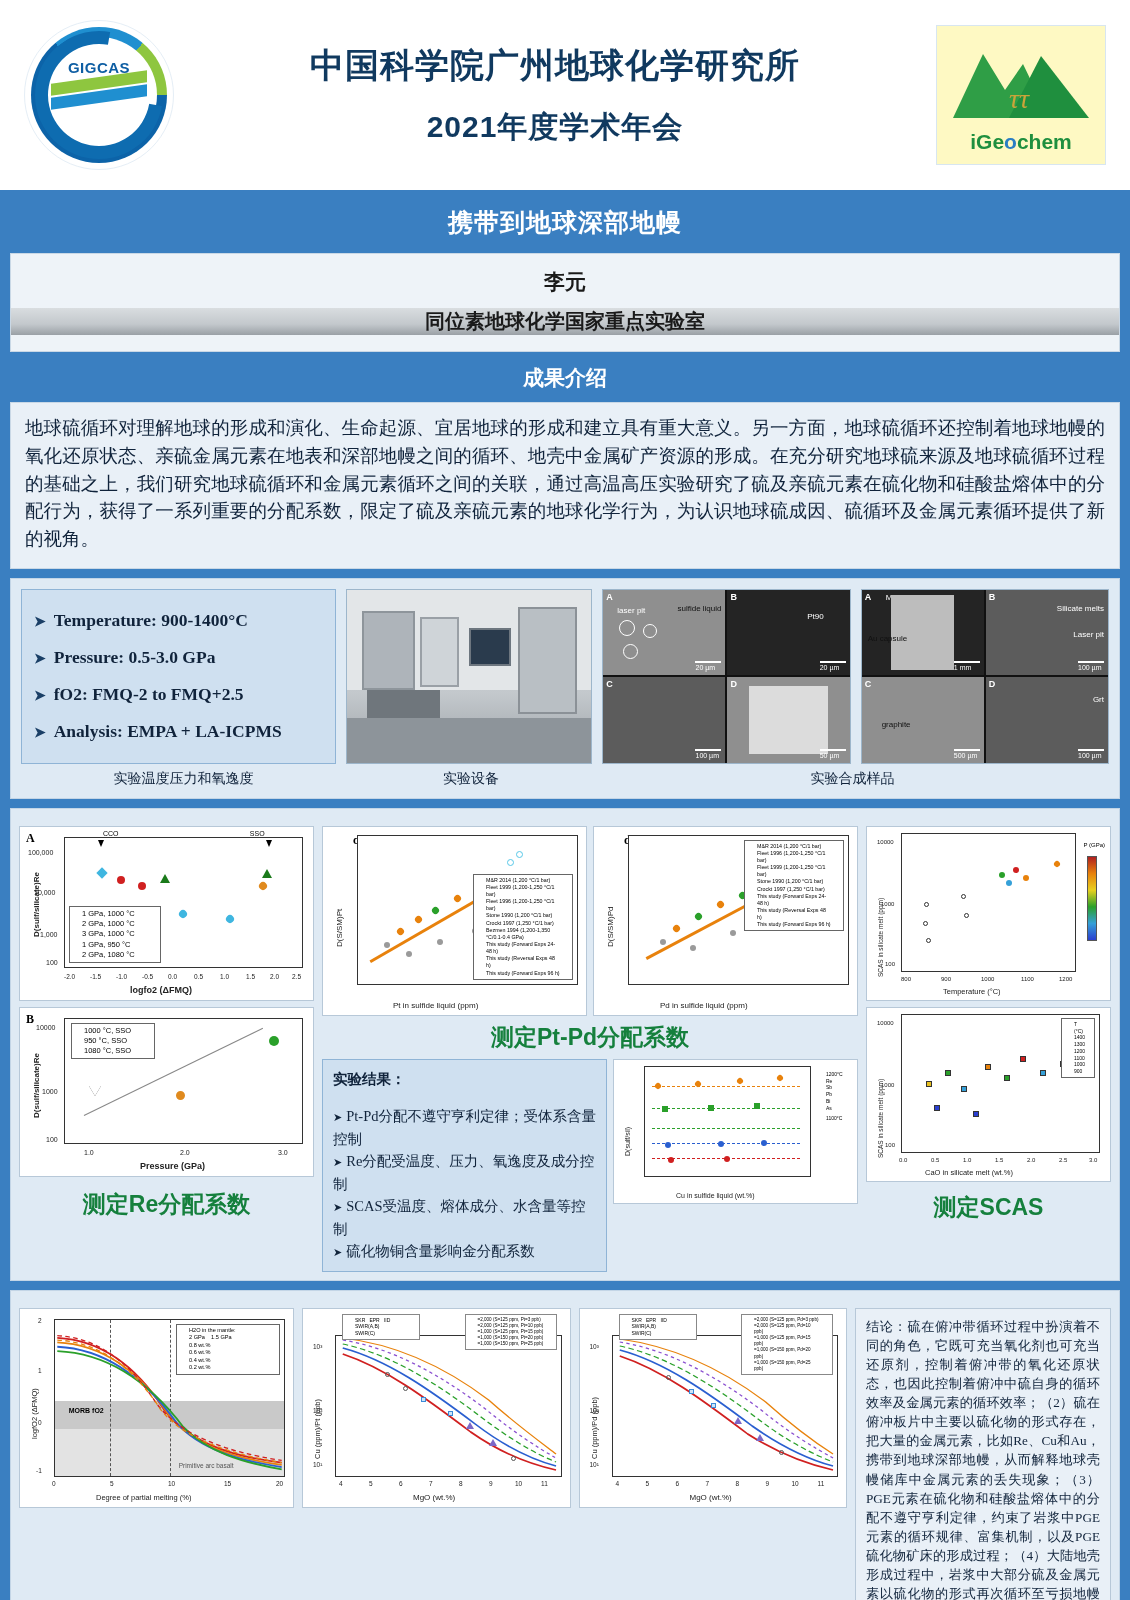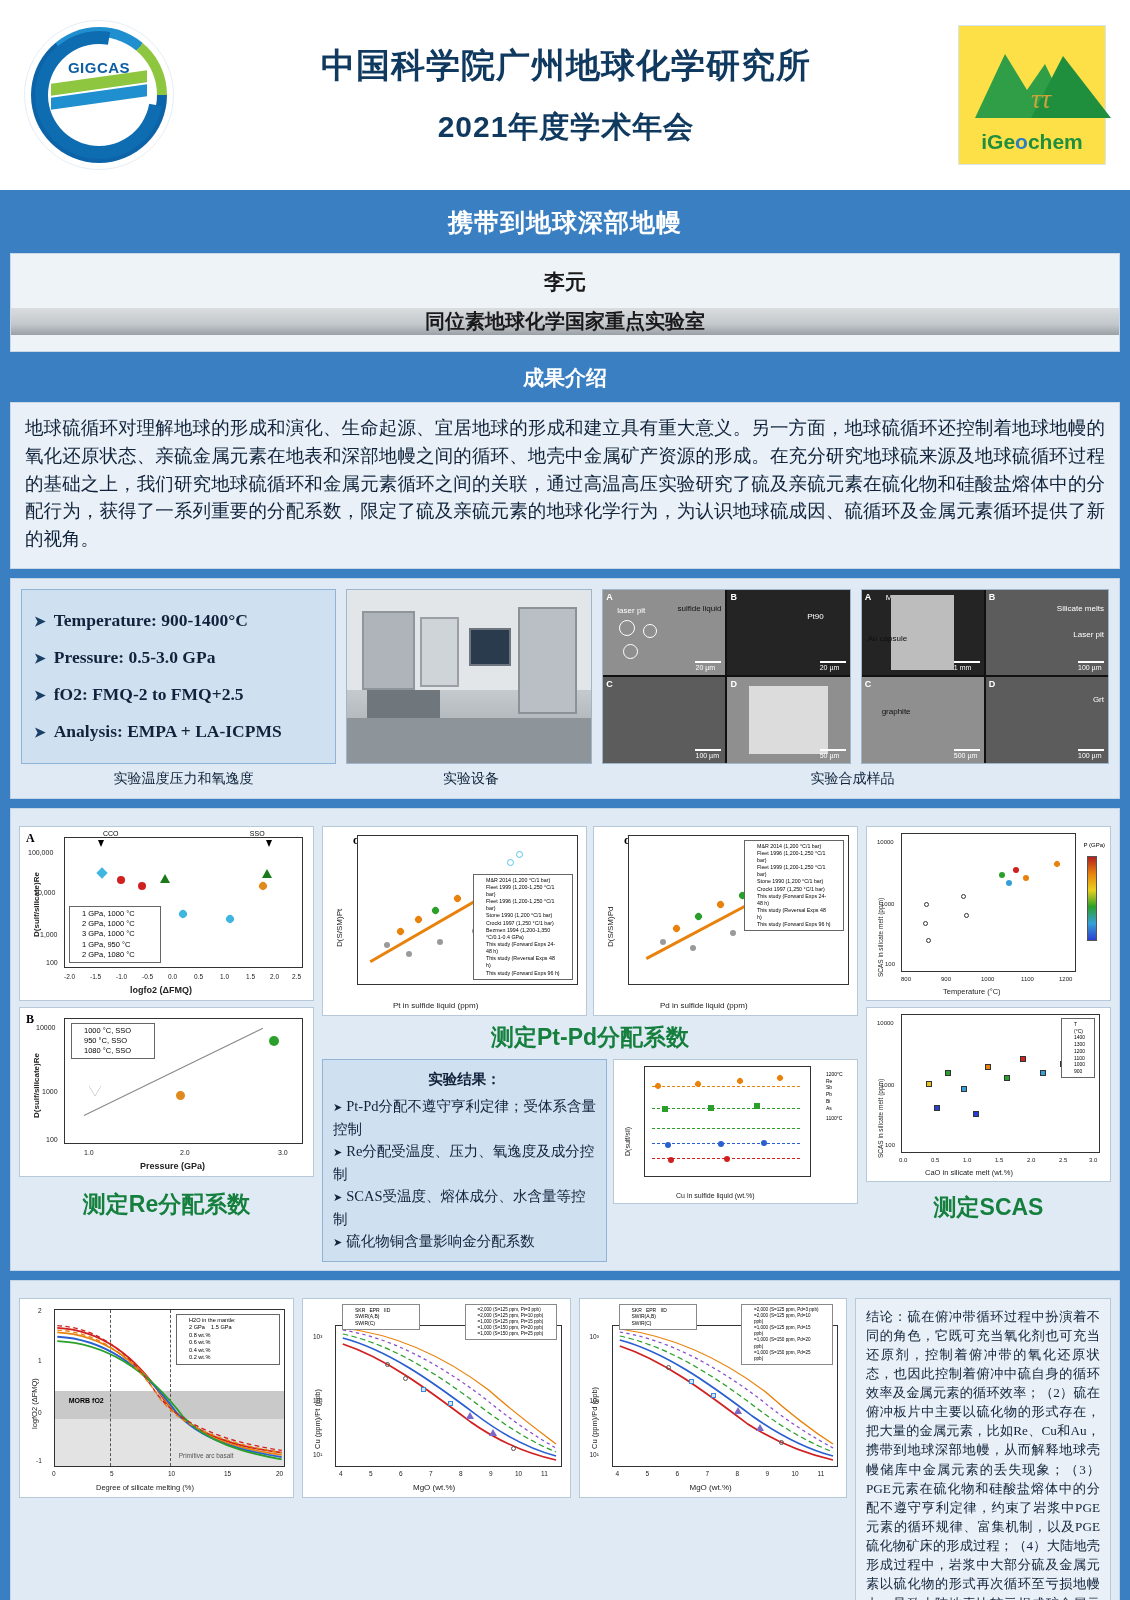--- a/index.html
+++ b/index.html
@@ -70,24 +70,24 @@
     color:#123a63;
   }
   .header-titles .t1 {
     font-size:34px; font-weight:bold; letter-spacing:1px;
     margin-bottom:18px; color:#10395f;
   }
   .header-titles .t2 {
     font-size:30px; font-weight:bold; letter-spacing:1px; color:#10395f;
   }
   .logo-right {
-    width:148px; height:140px;
+    width:170px; height:140px;
     flex:0 0 auto;
     border:1px solid #d8e6f0;
-    background:#fde047;
+    background:#fef9c3;
     position:relative;
     text-decoration:underline;
   }
   .logo-right .mountain {
     position:absolute; left:12px; top:16px; width:146px; height:78px;
   }
   .logo-right .igeo {
     position:absolute; bottom:10px; left:0; right:0;
     text-align:center;
     font-size:21px; font-weight:bold;
@@ -200,21 +200,21 @@
   .fig { background:#ffffff; border:1px solid #b7c8d8; position:relative; }
   .fig .tag { position:absolute; left:6px; top:4px; font-size:12px; font-weight:bold; font-family:"Liberation Serif", serif; }
   .fig .axl { position:absolute; font-size:9px; color:#222; }
   .fig .yl { transform:rotate(-90deg); transform-origin:0 0; }
   .blue-title { color:#15803d; font-size:23px; font-weight:bold; text-align:center; }
   .result-box {
     background:#cfe0f0; border:1px solid #8fb4d6;
     padding:8px 10px; font-size:14.5px; color:#10233b; line-height:1.55;
     font-family:"Liberation Serif", serif;
   }
-  .result-box .hd { font-weight:bold; margin-bottom:5px;text-align:center; }
+  .result-box .hd { font-weight:bold; margin-bottom:15px; }
   .result-box .li::before { content:"\27A4"; margin-right:4px; font-size:11px; }
   
   .bottom { display:flex; gap:8px; margin-top:9px; }
   .concl {
     width:256px; flex:0 0 auto;
     background:#e9f0f7; border:1px solid #b7c8d8;
     padding:8px 10px;
     font-size:13.2px; line-height:1.45; color:#10233b;
     text-align:justify;
     font-family:"Liberation Serif", serif;
@@ -332,21 +332,21 @@
             <span class="bar">1 mm</span>
           </div>
           <div class="cell mid">
             <span class="lbl">B</span>
             <span class="txt" style="right:4px;top:14px;">Silicate melts</span>
             <span class="txt" style="right:4px;top:40px;">Laser pit</span>
             <span class="bar">100 µm</span>
           </div>
           <div class="cell light">
             <span class="lbl">C</span>
-            <span class="txt" style="left:20px;top:30px;color:#111;">graphite</span>
+            <span class="txt" style="left:20px;top:43px;color:#111;">graphite</span>
             <span class="bar">500 µm</span>
           </div>
           <div class="cell mid">
             <span class="lbl">D</span>
             <span class="txt" style="right:4px;top:18px;">Grt</span>
             <span class="bar">100 µm</span>
           </div>
         </div>
       </div>
     </div>
@@ -639,21 +639,21 @@
         </div>
         <div class="axl" style="left:18px;top:8px;font-size:6.5px;">2</div>
         <div class="axl" style="left:18px;top:58px;font-size:6.5px;">1</div>
         <div class="axl" style="left:18px;top:110px;font-size:6.5px;">0</div>
         <div class="axl" style="left:16px;top:158px;font-size:6.5px;">-1</div>
         <div class="axl" style="left:32px;bottom:20px;font-size:6.5px;">0</div>
         <div class="axl" style="left:90px;bottom:20px;font-size:6.5px;">5</div>
         <div class="axl" style="left:148px;bottom:20px;font-size:6.5px;">10</div>
         <div class="axl" style="left:204px;bottom:20px;font-size:6.5px;">15</div>
         <div class="axl" style="left:256px;bottom:20px;font-size:6.5px;">20</div>
-        <div class="axl" style="left:76px;bottom:5px;font-size:7.5px;">Degree of silicate melting (%)</div>
+        <div class="axl" style="left:76px;bottom:5px;font-size:7.5px;">Degree of partial melting (%)</div>
         <div class="axl yl" style="left:10px;top:130px;font-size:7.5px;">logfO2 (ΔFMQ)</div>
       </div>
 
       <div class="fig" style="flex:1 1 0;height:200px;">
         <span class="tag" style="left:34px;top:28px;">a</span>
         <div class="plotbox" style="left:32px;top:26px;right:8px;bottom:30px;">
           <svg viewBox="0 0 200 140" preserveAspectRatio="none" style="position:absolute;inset:0;width:100%;height:100%;">
             <path d="M6,18 C44,32 80,62 120,96 C148,118 172,128 196,134" fill="none" stroke="#d02020" stroke-width="1.6"></path>
             <path d="M6,12 C46,24 84,54 124,88 C152,112 176,124 196,130" fill="none" stroke="#2a5fd0" stroke-width="1.6"></path>
             <path d="M6,8 C48,18 88,46 128,80 C156,104 178,118 196,126" fill="none" stroke="#2aa02a" stroke-width="1.2" stroke-dasharray="5,3"></path>

